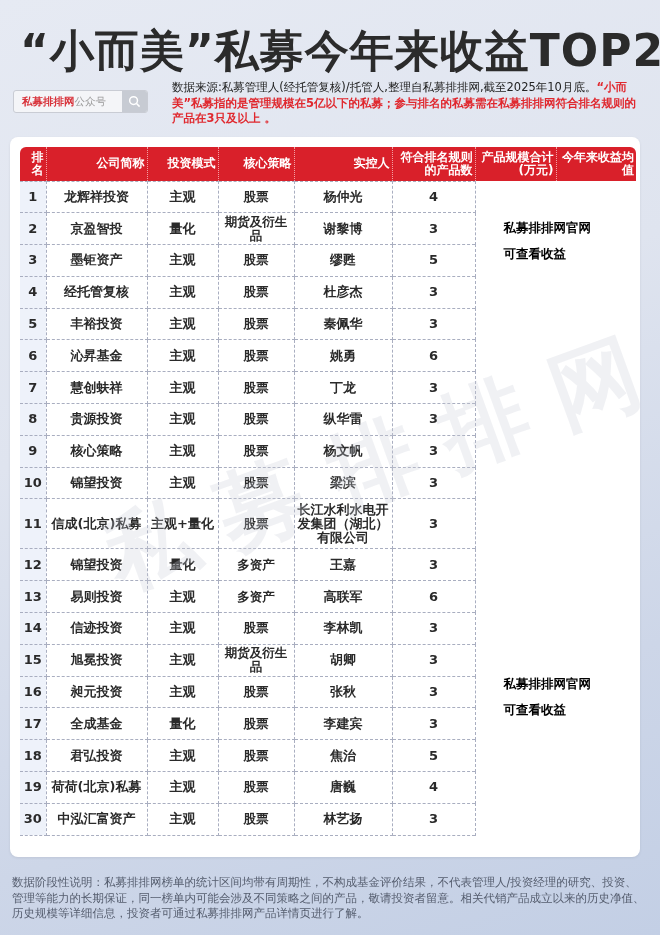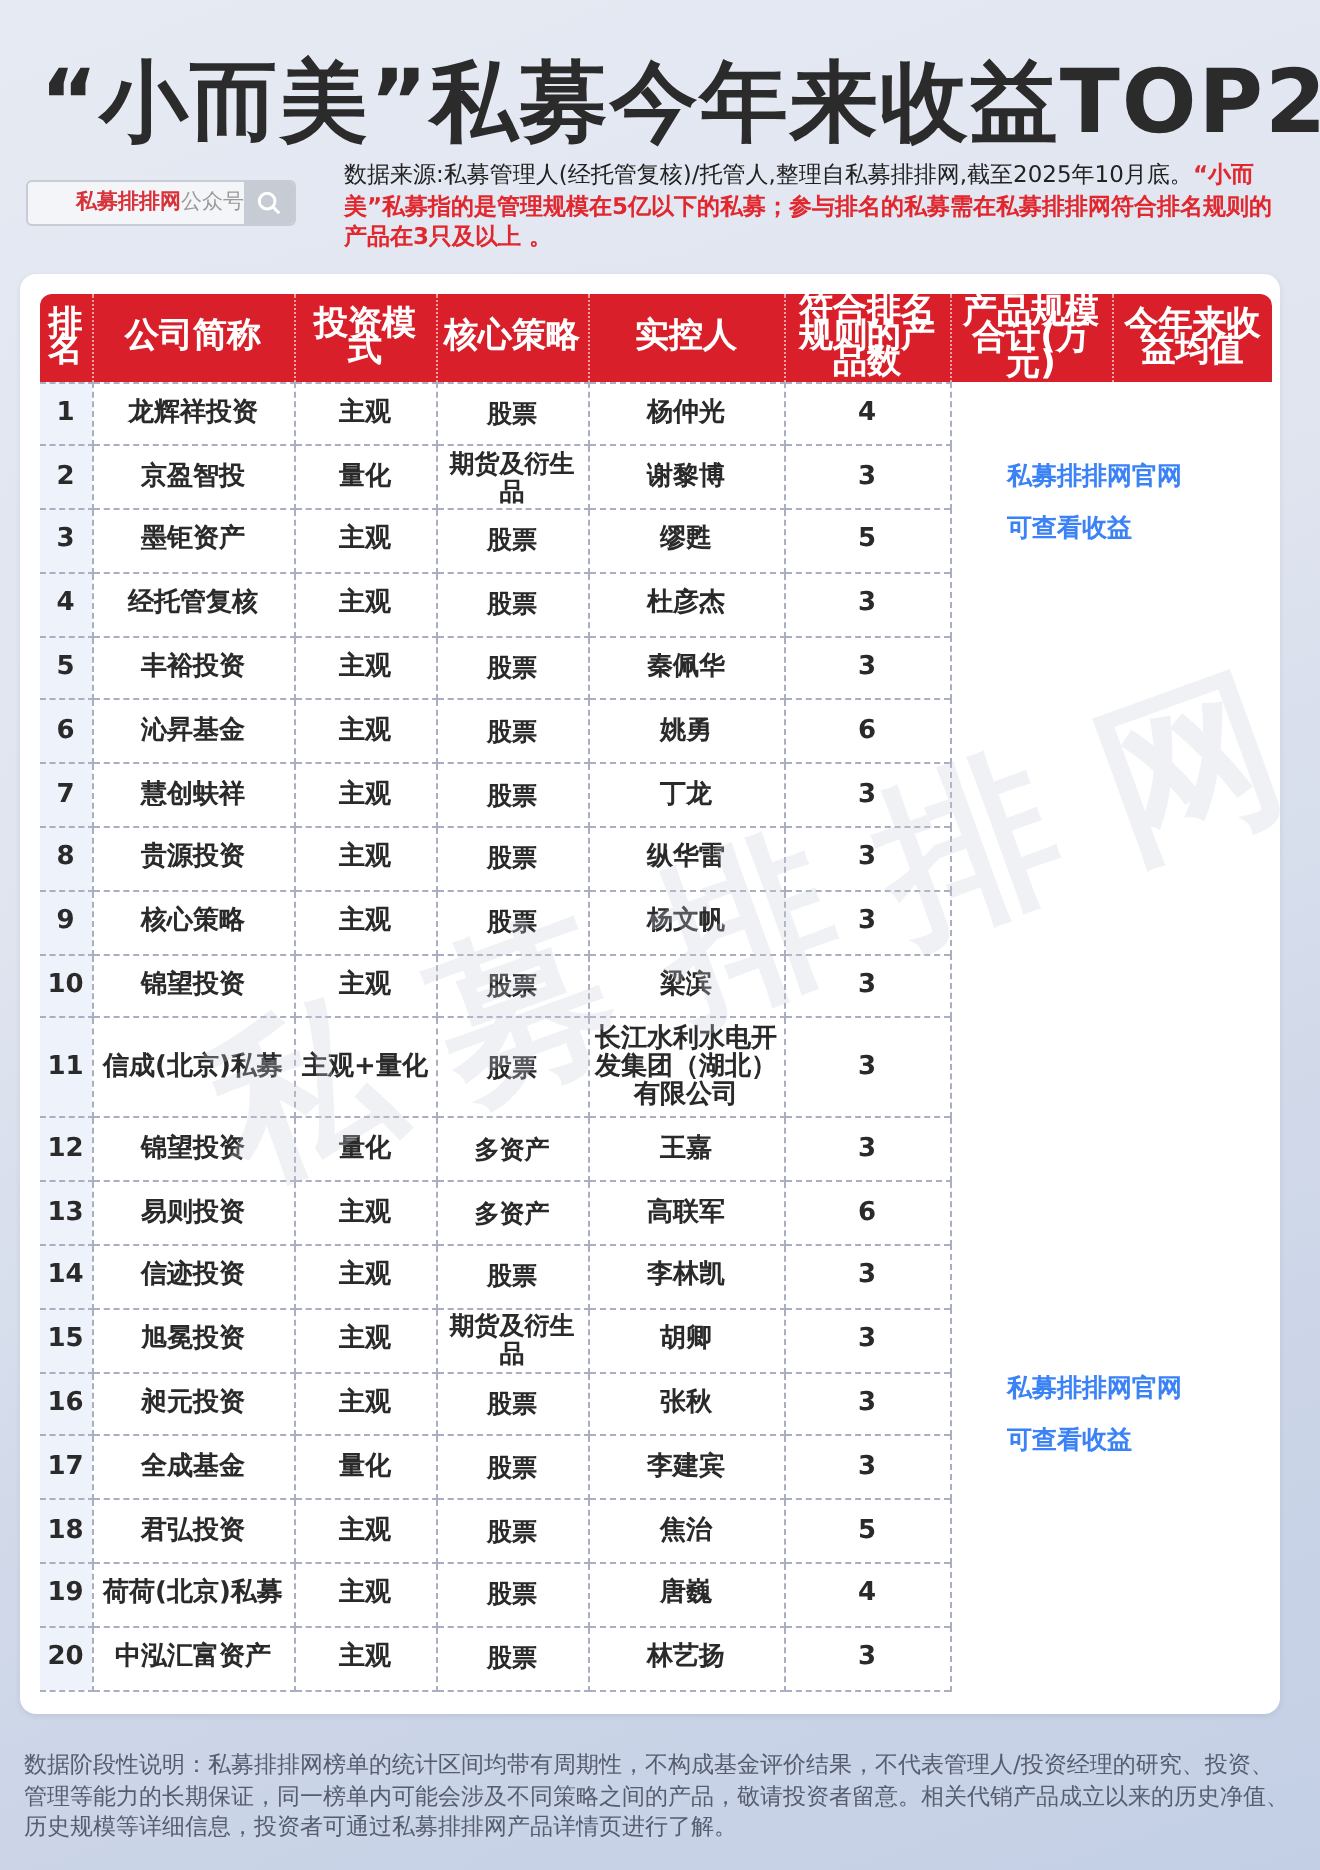--- a/index.html
+++ b/index.html
@@ -12,57 +12,56 @@
   }
   .title {
     position: absolute; left: 20px; top: 22px;
     font-size: 44px; font-weight: bold; color: #2b2b2b; letter-spacing: 1px;
     white-space: nowrap;
   }
   .search-box {
     position: absolute; left: 13px; top: 90px; width: 135px; height: 23px;
     display: flex; border: 1px solid #c9ccd4; border-radius: 3px; overflow: hidden;
     background: #f4f5f8;
-    text-align: right;
   }
   .search-text { flex: 1; font-size: 10.5px; line-height: 21px; padding-left: 8px; color: #999; white-space: nowrap; }
   .search-text .brand { color: #d8323a; font-weight: bold; }
   .search-btn { width: 25px; background: #c7cbd3; display: flex; align-items: center; justify-content: center; }
   .source {
     position: absolute; left: 172px; top: 80px; width: 470px;
     font-size: 11.5px; line-height: 15.5px; color: #222;
   }
   .source .red { color: #e0282e; font-weight: bold; }
 
   .card {
     position: absolute; left: 10px; top: 137px; width: 630px; height: 720px;
     background: #fff; border-radius: 8px; box-shadow: 0 1px 3px rgba(0,0,0,0.08);
   }
   table.rank {
     position: absolute; left: 20px; top: 147px; width: 616px;
     border-collapse: collapse; table-layout: fixed;
   }
   table.rank th {
-    background: #d9202a; color: #fff; font-size: 17px; font-weight: bold;
-    line-height: 13px; height: 44px; text-align: center; padding: 0 2px;
+    background: #d9202a; color: #fff; font-size: 12px; font-weight: bold;
+    line-height: 13px; height: 34px; text-align: right; padding: 0 2px;
     border-right: 1px dotted #f3a0a4;
   }
   table.rank th:first-child { border-top-left-radius: 6px; }
   table.rank th:last-child { border-top-right-radius: 6px; border-right: none; }
   table.rank td {
     font-size: 13px; font-weight: bold; color: #2a2a2a; text-align: center;
     border: 1px dashed #a9aec0; height: 31.8px; line-height: 14px; padding: 0 1px;
   }
   table.rank td.rk { background: #eef2fa; border-left: none; }
   table.rank td.sm { font-size: 12.5px; }
   table.rank td.merge {
     border: none; border-left: 1px dashed #a9aec0; vertical-align: middle; text-align: left;
     padding-left: 28px;
   }
-  .promo { color: #3b82f6; font-size: 12.5px; font-weight: bold; line-height: 26px; }
+  .promo { color: #000000; font-size: 12.5px; font-weight: bold; line-height: 26px; }
   .watermark {
     position: absolute; left: 110px; top: 420px; width: 460px; height: 200px;
     pointer-events: none; font-size: 88px; font-weight: bold; color: rgba(200,205,215,0.28);
     transform: rotate(-20deg); letter-spacing: 30px; white-space: nowrap;
   }
   .footer {
     position: absolute; left: 12px; top: 875px; width: 636px;
     font-size: 11.5px; line-height: 15.5px; color: #555d6e;
   }
 </style>
@@ -271,21 +270,21 @@
       </tr>
       <tr>
         <td class="rk">19</td>
         <td>荷荷(北京)私募</td>
         <td>主观</td>
         <td class="sm">股票</td>
         <td>唐巍</td>
         <td>4</td>
       </tr>
       <tr>
-        <td class="rk">20</td>
+        <td class="rk">30</td>
         <td>中泓汇富资产</td>
         <td>主观</td>
         <td class="sm">股票</td>
         <td>林艺扬</td>
         <td>3</td>
       </tr>
     </tbody>
 </table>
 
 <div class="watermark">私募排排网</div>

